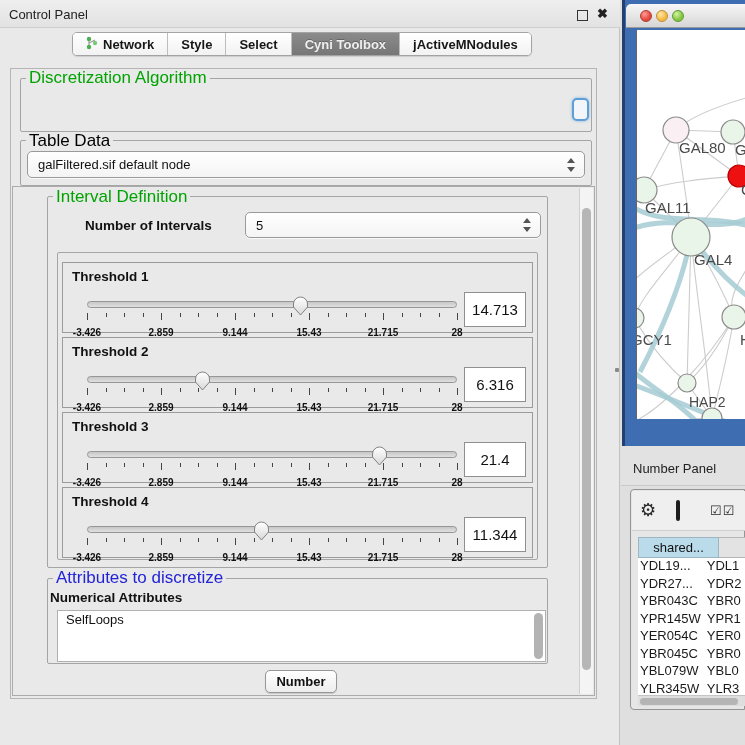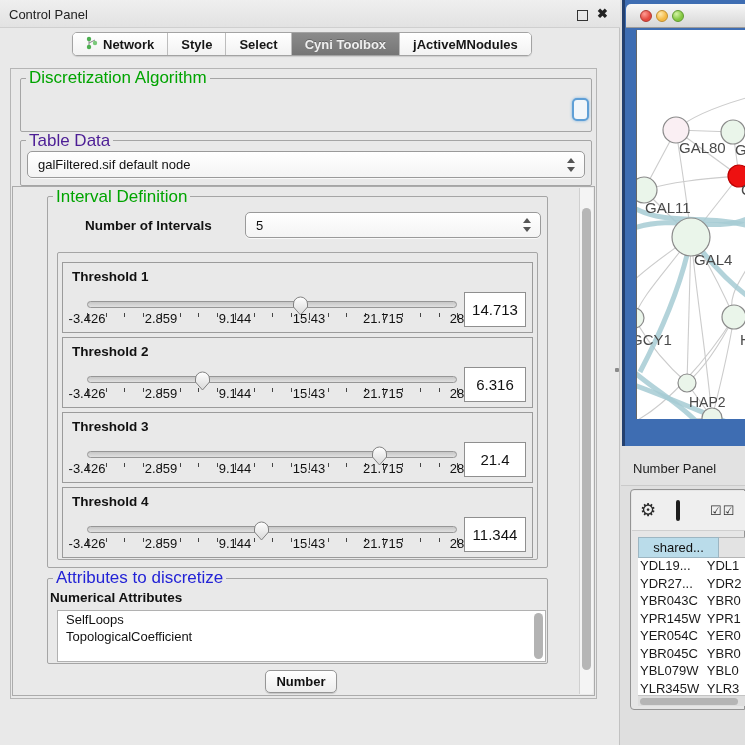--- a/index.html
+++ b/index.html
@@ -23,21 +23,21 @@
   #bottom-tabs { left:140px; top:703px; height:23px; }
   #bottom-tabs .seg { padding:0 12px; }
 
   
   #content-border { left:10px; top:68px; width:587px; height:631px; border:1px solid #b5b5b5; background:#e9e9e9; }
 
   .groupbox { border:1px solid #a5a5a5; border-radius:2px; }
   .gb-label { position:absolute; background:#e9e9e9; padding:0 3px; font-size:17px; line-height:13px; }
   .gb-green { color:#00a400; }
   .gb-blue  { color:#2323d6; }
-  .gb-dark  { color:#4c1d95; }
+  .gb-dark  { color:#000000; }
 
   .combo { background:linear-gradient(#ffffff,#f4f4f4); border:1px solid #9a9a9a; border-radius:5px; display:flex; align-items:center; font-size:13px; color:#111; padding-left:10px; position:absolute; box-shadow:0 1px 0 rgba(255,255,255,.7); }
   .stepper { position:absolute; right:8px; top:50%; transform:translateY(-50%); width:9px; height:14px; }
   .stepper:before, .stepper:after { content:""; position:absolute; left:0; border-left:4.5px solid transparent; border-right:4.5px solid transparent; }
   .stepper:before { top:0; border-bottom:5px solid #555; }
   .stepper:after  { bottom:0; border-top:5px solid #555; }
 
   
   #algo-popup { left:13px; top:84px; width:562px; height:52px; background:#fff; border:1px solid #c9c9c9; border-radius:6px; box-shadow:0 4px 12px rgba(0,0,0,.45); z-index:30; }
   #algo-placeholder { text-align:center; color:#b4b4b4; font-size:13.5px; padding-top:3px; }
@@ -53,21 +53,21 @@
   .bold-label { font-weight:bold; font-size:13.5px; color:#111; }
 
   
   .thr-box { position:absolute; left:0; width:471px; height:71px; border:1px solid #9b9b9b; background:#e9e9e9; }
   .thr-label { position:absolute; left:9px; top:6px; font-size:13.5px; font-weight:bold; color:#111; }
   .sl-track { position:absolute; left:24px; top:38px; width:370px; height:7px; border:1px solid #969696; border-radius:4px; background:linear-gradient(#c7c7c7,#e0e0e0); }
   .sl-thumb { position:absolute; top:-6px; width:17px; height:20px; margin-left:-8px; }
   .tick { position:absolute; width:1px; background:#444; top:50px; }
   .tick.minor { height:4px; }
   .tick.major { height:7px; }
-  .ticklabel { position:absolute; top:48px; transform:translateX(-50%); font-size:13px; font-weight:normal; color:#111; white-space:nowrap; }
+  .ticklabel { position:absolute; top:64px; transform:translateX(-50%); font-size:10px; font-weight:bold; color:#111; white-space:nowrap; }
   .valbox { position:absolute; left:401px; top:29px; width:62px; height:35px; background:#fff; border:1px solid #8f8f8f; font-size:15px; color:#111; display:flex; align-items:center; justify-content:center; }
 
   
   #attr-listbox { left:57px; top:610px; width:489px; height:52px; background:#fff; border:1px solid #b1b1b1; overflow:hidden; }
   .list-item { font-size:13px; color:#111; padding:1px 0 1px 8px; line-height:15px; }
   #attr-scroll { position:absolute; right:2px; top:2px; width:9px; height:46px; background:#b3b3b3; border-radius:5px; }
 
   .btn { background:linear-gradient(#ffffff,#ededed); border:1px solid #969696; border-radius:5px; font-size:13px; font-weight:600; color:#111; display:flex; align-items:center; justify-content:center; box-shadow:0 1px 1px rgba(0,0,0,.15); }
 
   
@@ -335,21 +335,20 @@
         <div class="valbox">11.344</div>
       </div>
     </div>
 
   <div class="abs groupbox" style="left:47px;top:578px;width:501px;height:86px;"></div>
   <span class="gb-label gb-blue" style="left:53px;top:571px;">Attributes to discretize</span>
   <span class="abs bold-label" style="left:50px;top:590px;">Numerical Attributes</span>
   <div class="abs" id="attr-listbox">
     <div id="attr-items">
         <div class="list-item">SelfLoops</div>
-        <div class="list-item">TopologicalCoefficient</div>
       </div>
     <div id="attr-scroll"></div>
   </div>
 
   <div class="abs btn" style="left:265px;top:670px;width:72px;height:23px;">
       <span>Number</span>
     </div>
 
 </div>
 

